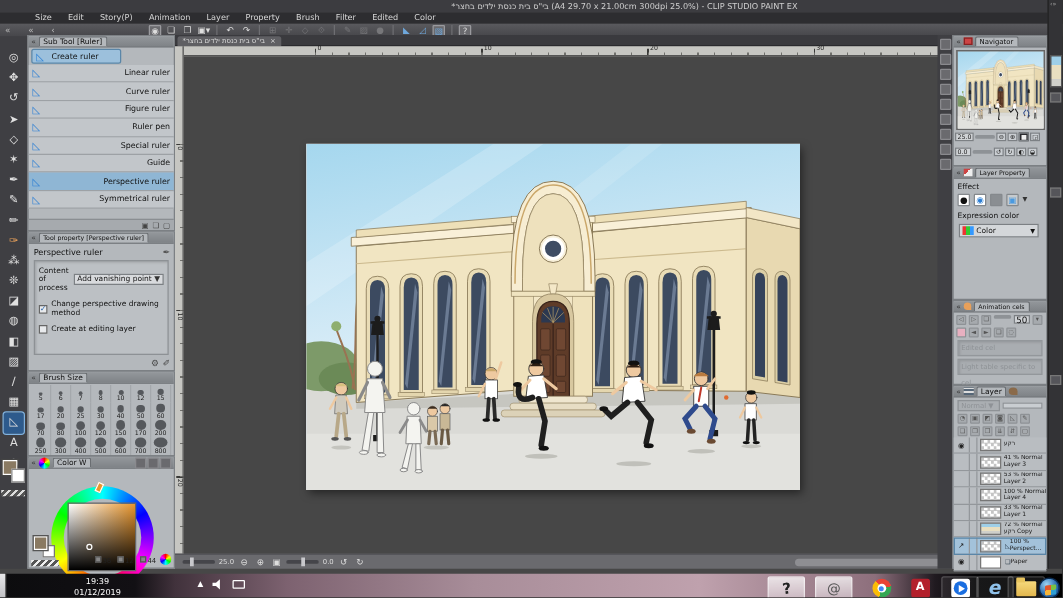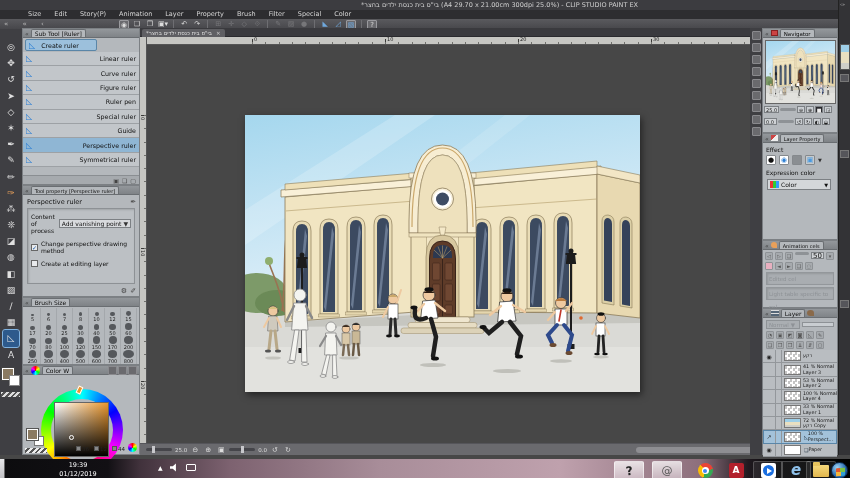--- a/index.html
+++ b/index.html
@@ -184,21 +184,21 @@
 
   <div class="menubar" id="menubar">
       <span class="menu-item">Size</span>
       <span class="menu-item">Edit</span>
       <span class="menu-item">Story(P)</span>
       <span class="menu-item">Animation</span>
       <span class="menu-item">Layer</span>
       <span class="menu-item">Property</span>
       <span class="menu-item">Brush</span>
       <span class="menu-item">Filter</span>
-      <span class="menu-item">Special</span>
+      <span class="menu-item">Edited</span>
       <span class="menu-item">Color</span>
     </div>
 
   <div class="cmdbar">
     <span class="cmd-arrows">«&nbsp;«&nbsp;‹</span>
     <span class="cbtn boxed">◉</span>
     <span class="cbtn">❏</span>
     <span class="cbtn">❐</span>
     <span class="cbtn">▣▾</span>
     <span class="csep"></span>

